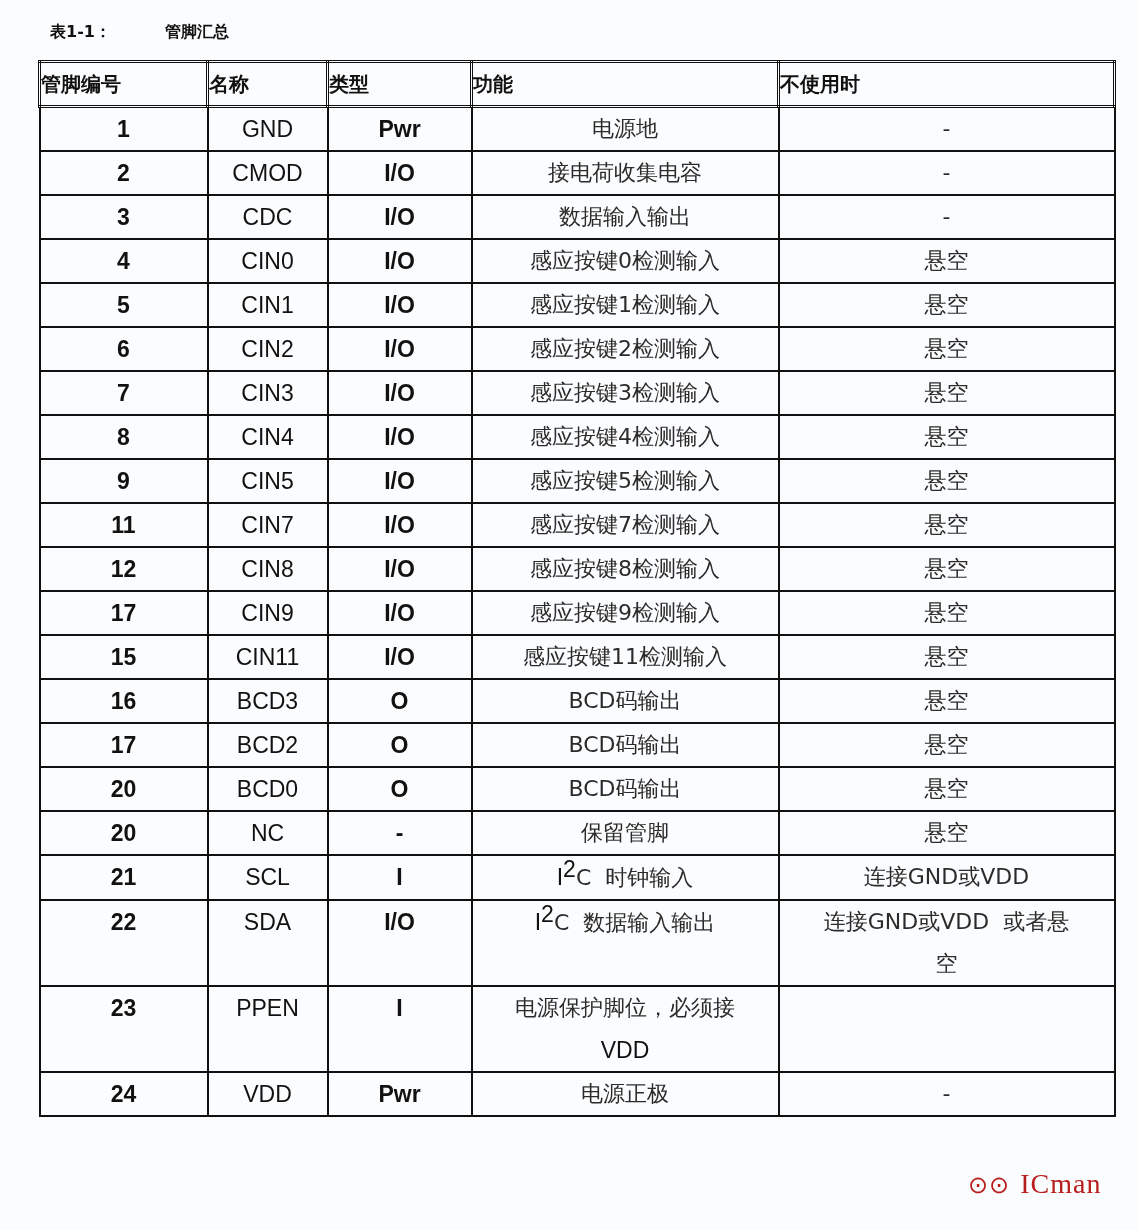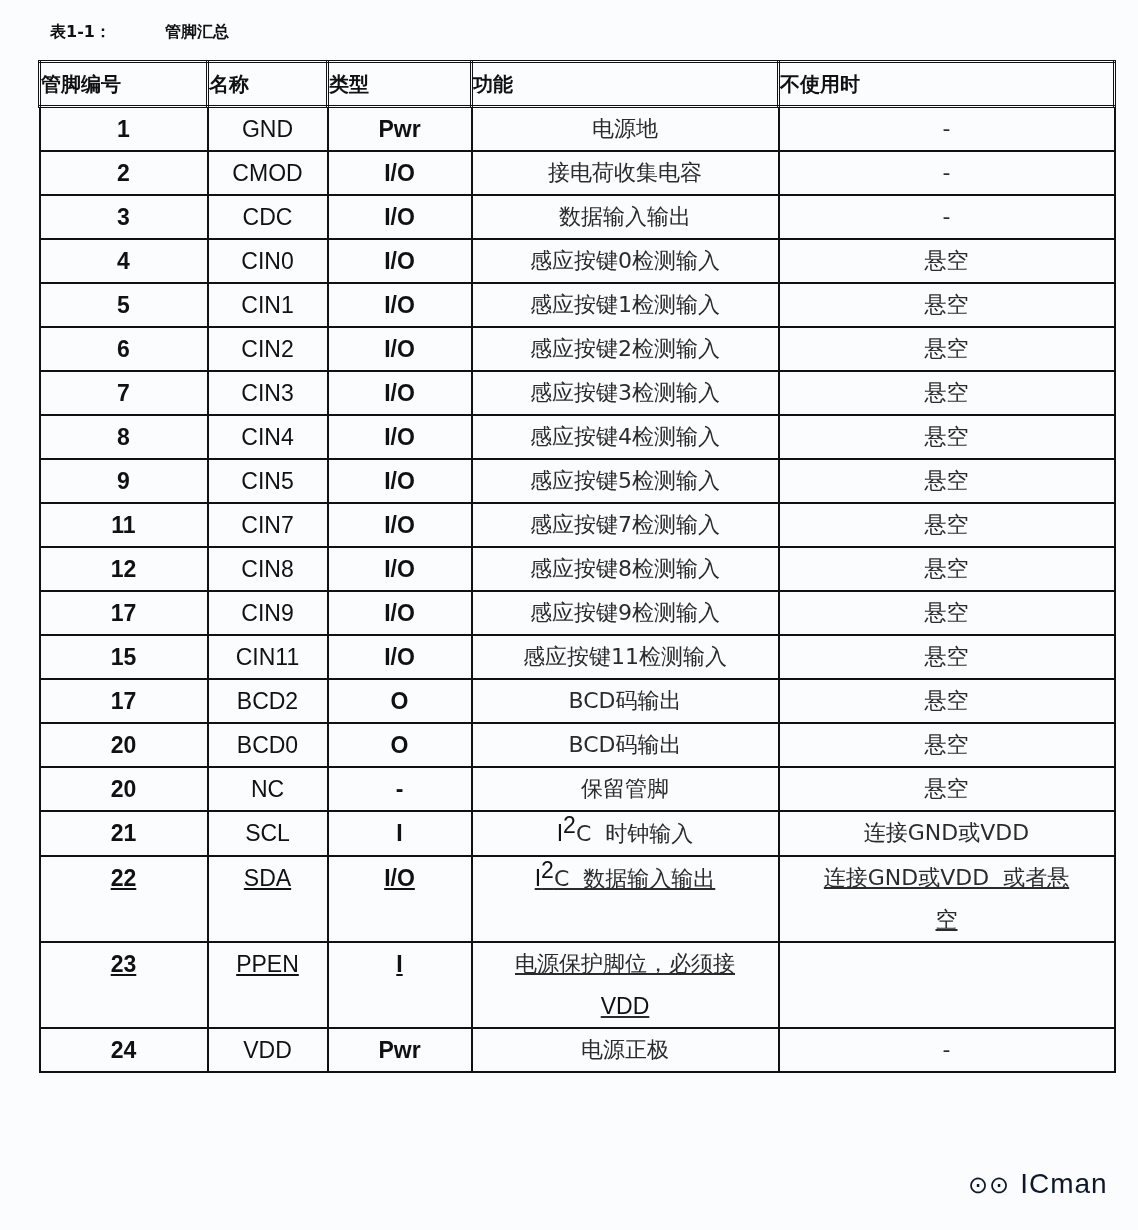--- a/index.html
+++ b/index.html
@@ -22,29 +22,29 @@
   table.pins col.c4 { width:307px; }
   table.pins col.c5 { width:336px; }
   thead th {
     height:42px; border:3px double #111; font-size:20px; font-weight:bold;
     font-family:"DejaVu Sans",sans-serif; text-align:left; vertical-align:middle; padding:0;
   }
   tbody td {
     border:2px solid #111; text-align:center; vertical-align:top; padding:0;
     font-size:23px; line-height:42px; height:42px;
   }
-  tbody tr.tall td { height:84px;text-decoration:underline; }
+  tbody tr.tall td { height:84px; }
   td.num { font-weight:bold; }
   td.type { font-weight:bold; }
   td.func, td.unused { font-family:"DejaVu Sans",sans-serif; color:#2b2b2b; font-size:22px; }
   td.func .latin, td.unused .latin { font-family:"Liberation Sans",sans-serif; color:#111; font-size:23px; }
   sup { font-size:13px; line-height:0; }
   .watermark {
-    position:absolute; left:968px; top:1168px; font-size:28px; color:#0f172a;
-    font-family:Liberation Sans, sans-serif; letter-spacing:1px;
+    position:absolute; left:968px; top:1168px; font-size:28px; color:#b91c1c;
+    font-family:Liberation Serif, serif; letter-spacing:1px;
   }
   .watermark .wm-icon { font-size:24px; margin-right:10px; }
 </style>
 </head>
 <body>
 
 <div class="caption">
   <span>表1-1：</span><span class="gap"></span><span>管脚汇总</span>
 </div>
 
@@ -151,20 +151,27 @@
         <td class="unused"><span>悬空</span></td>
       </tr>
       <tr>
         <td class="num">15</td>
         <td class="name">CIN11</td>
         <td class="type">I/O</td>
         <td class="func"><span>感应按键11检测输入</span></td>
         <td class="unused"><span>悬空</span></td>
       </tr>
       <tr>
+        <td class="num">16</td>
+        <td class="name">BCD3</td>
+        <td class="type">O</td>
+        <td class="func"><span>BCD码输出</span></td>
+        <td class="unused"><span>悬空</span></td>
+      </tr>
+      <tr>
         <td class="num">17</td>
         <td class="name">BCD2</td>
         <td class="type">O</td>
         <td class="func"><span>BCD码输出</span></td>
         <td class="unused"><span>悬空</span></td>
       </tr>
       <tr>
         <td class="num">20</td>
         <td class="name">BCD0</td>
         <td class="type">O</td>

